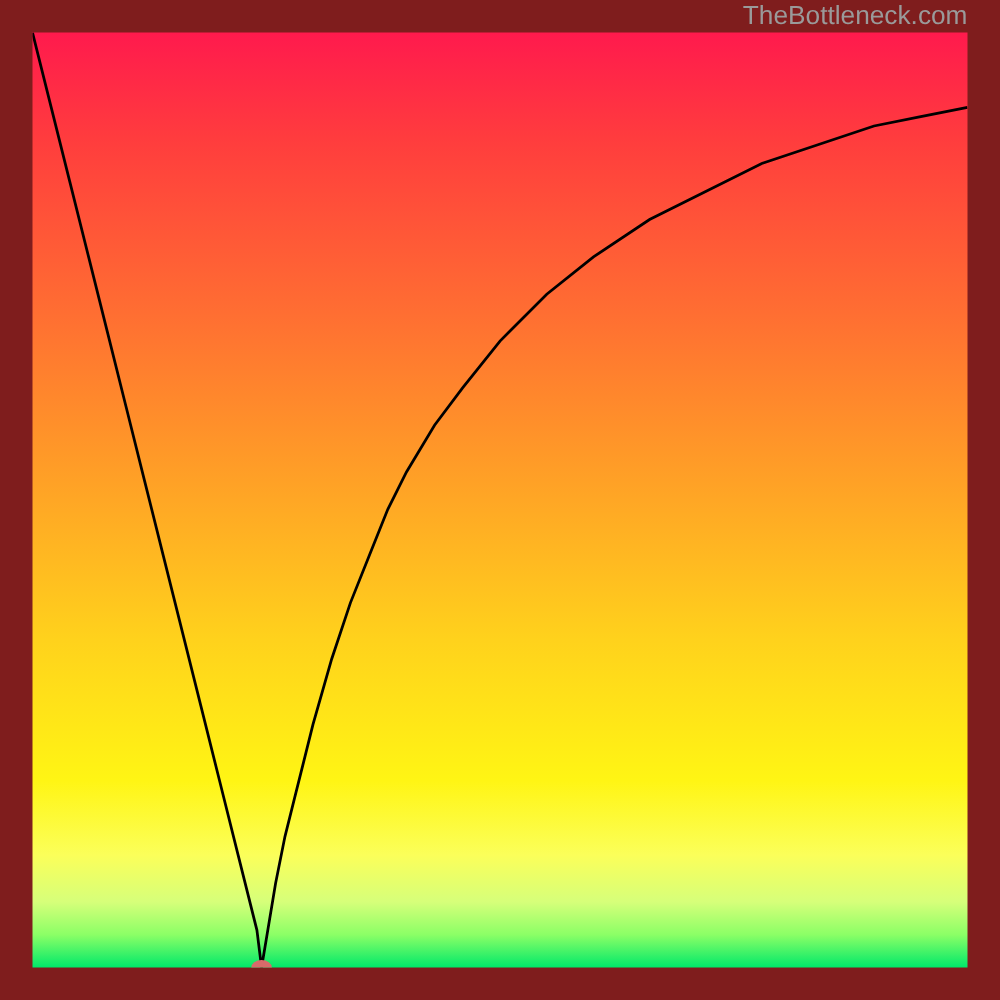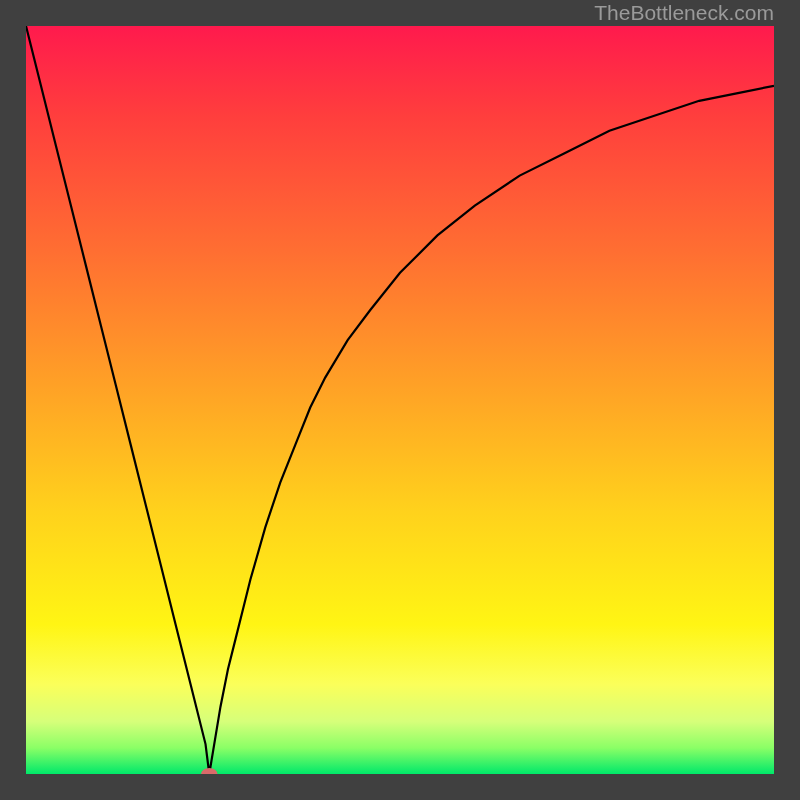--- a/index.html
+++ b/index.html
@@ -8,21 +8,21 @@
     width: 800px;
     height: 800px;
     background: #000;
     font-family: Arial, Helvetica, sans-serif;
     overflow: hidden;
   }
   .frame {
     position: relative;
     width: 800px;
     height: 800px;
-    background: #404040;
+    background: #7f1d1d;
   }
   .plot {
     position: absolute;
     left: 26px;
     top: 26px;
     width: 748px;
     height: 748px;
     
     background: linear-gradient(
       to bottom,

